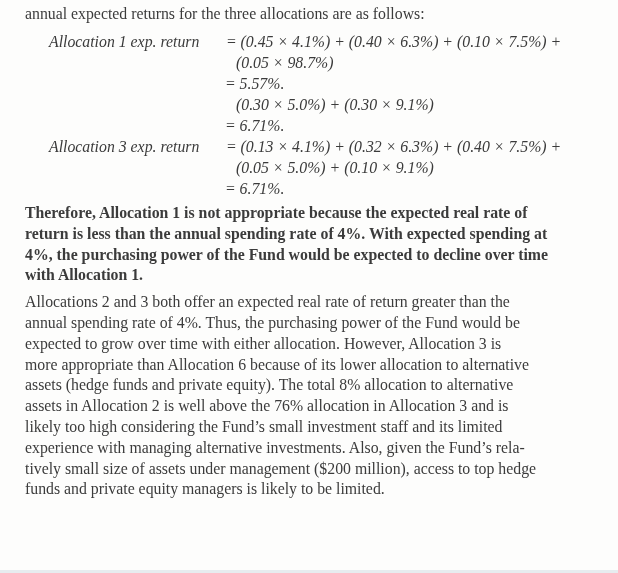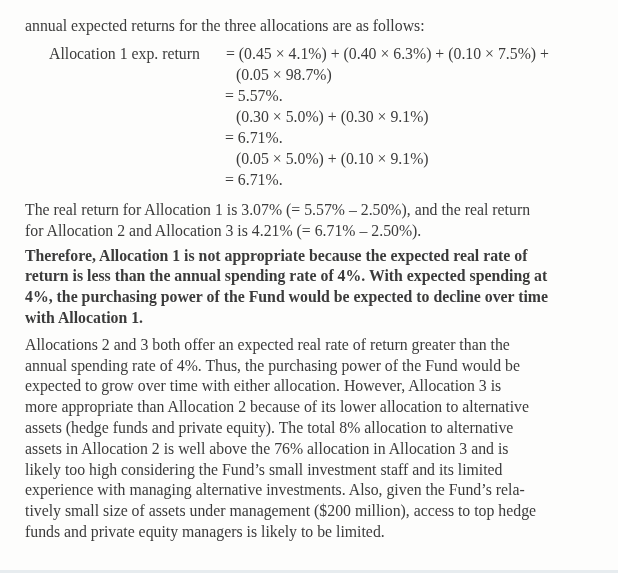--- a/index.html
+++ b/index.html
@@ -11,29 +11,29 @@
     height: 573px;
     overflow: hidden;
     position: relative;
     background: #fdfdfc;
     color: #3b3b3b;
     font-family: "Liberation Serif", "DejaVu Serif", serif;
     font-size: 15.8px;
   }
   .page {
     padding: 3px 0 0 25px;
-    margin-top: 12px;
   }
   .intro {
     margin: 0;
     line-height: 21px;
     white-space: nowrap;
   }
   .equations {
     margin-top: 7px;
+    font-style: italic;
   }
   .eq-line1 {
     display: flex;
     padding-left: 24px;
     line-height: 21px;
     white-space: nowrap;
   }
   .eq-label {
     flex: 0 0 auto;
     width: 177px;
@@ -88,43 +88,43 @@
       <div class="eq-line2">(0.05 × 98.7%)</div>
       <div class="eq-line3">= 5.57%.</div>
     </div>
 
     <div class="eq">
       <div class="eq-line2">(0.30 × 5.0%) + (0.30 × 9.1%)</div>
       <div class="eq-line3">= 6.71%.</div>
     </div>
 
     <div class="eq">
+      <div class="eq-line1">
+        <span class="eq-label">Allocation 3 exp. return</span>
+        <span class="eq-expr">= (0.13 × 4.1%) + (0.32 × 6.3%) + (0.40 × 7.5%) +</span>
+      </div>
       <div class="eq-line2">(0.05 × 5.0%) + (0.10 × 9.1%)</div>
       <div class="eq-line3">= 6.71%.</div>
     </div>
 
   </div>
 
-  <p class="para para-1">
-    <span class="pline">The real return for Allocation 1 is 3.07% (= 5.57% – 2.50%), and the real return</span>
-    <span class="pline">for Allocation 2 and Allocation 3 is 4.21% (= 6.71% – 2.50%).</span>
-  </p>
 
   <p class="para para-2">
     <span class="pline">Therefore, Allocation 1 is not appropriate because the expected real rate of</span>
     <span class="pline">return is less than the annual spending rate of 4%. With expected spending at</span>
     <span class="pline">4%, the purchasing power of the Fund would be expected to decline over time</span>
     <span class="pline">with Allocation 1.</span>
   </p>
 
   <p class="para para-3">
     <span class="pline">Allocations 2 and 3 both offer an expected real rate of return greater than the</span>
     <span class="pline">annual spending rate of 4%. Thus, the purchasing power of the Fund would be</span>
     <span class="pline">expected to grow over time with either allocation. However, Allocation 3 is</span>
-    <span class="pline">more appropriate than Allocation 2 because of its lower allocation to alternative</span>
+    <span class="pline">more appropriate than Allocation 6 because of its lower allocation to alternative</span>
     <span class="pline">assets (hedge funds and private equity). The total 8% allocation to alternative</span>
     <span class="pline">assets in Allocation 2 is well above the 76% allocation in Allocation 3 and is</span>
     <span class="pline">likely too high considering the Fund’s small investment staff and its limited</span>
     <span class="pline">experience with managing alternative investments. Also, given the Fund’s rela-</span>
     <span class="pline">tively small size of assets under management ($200 million), access to top hedge</span>
     <span class="pline">funds and private equity managers is likely to be limited.</span>
   </p>
 
 </div>
 

